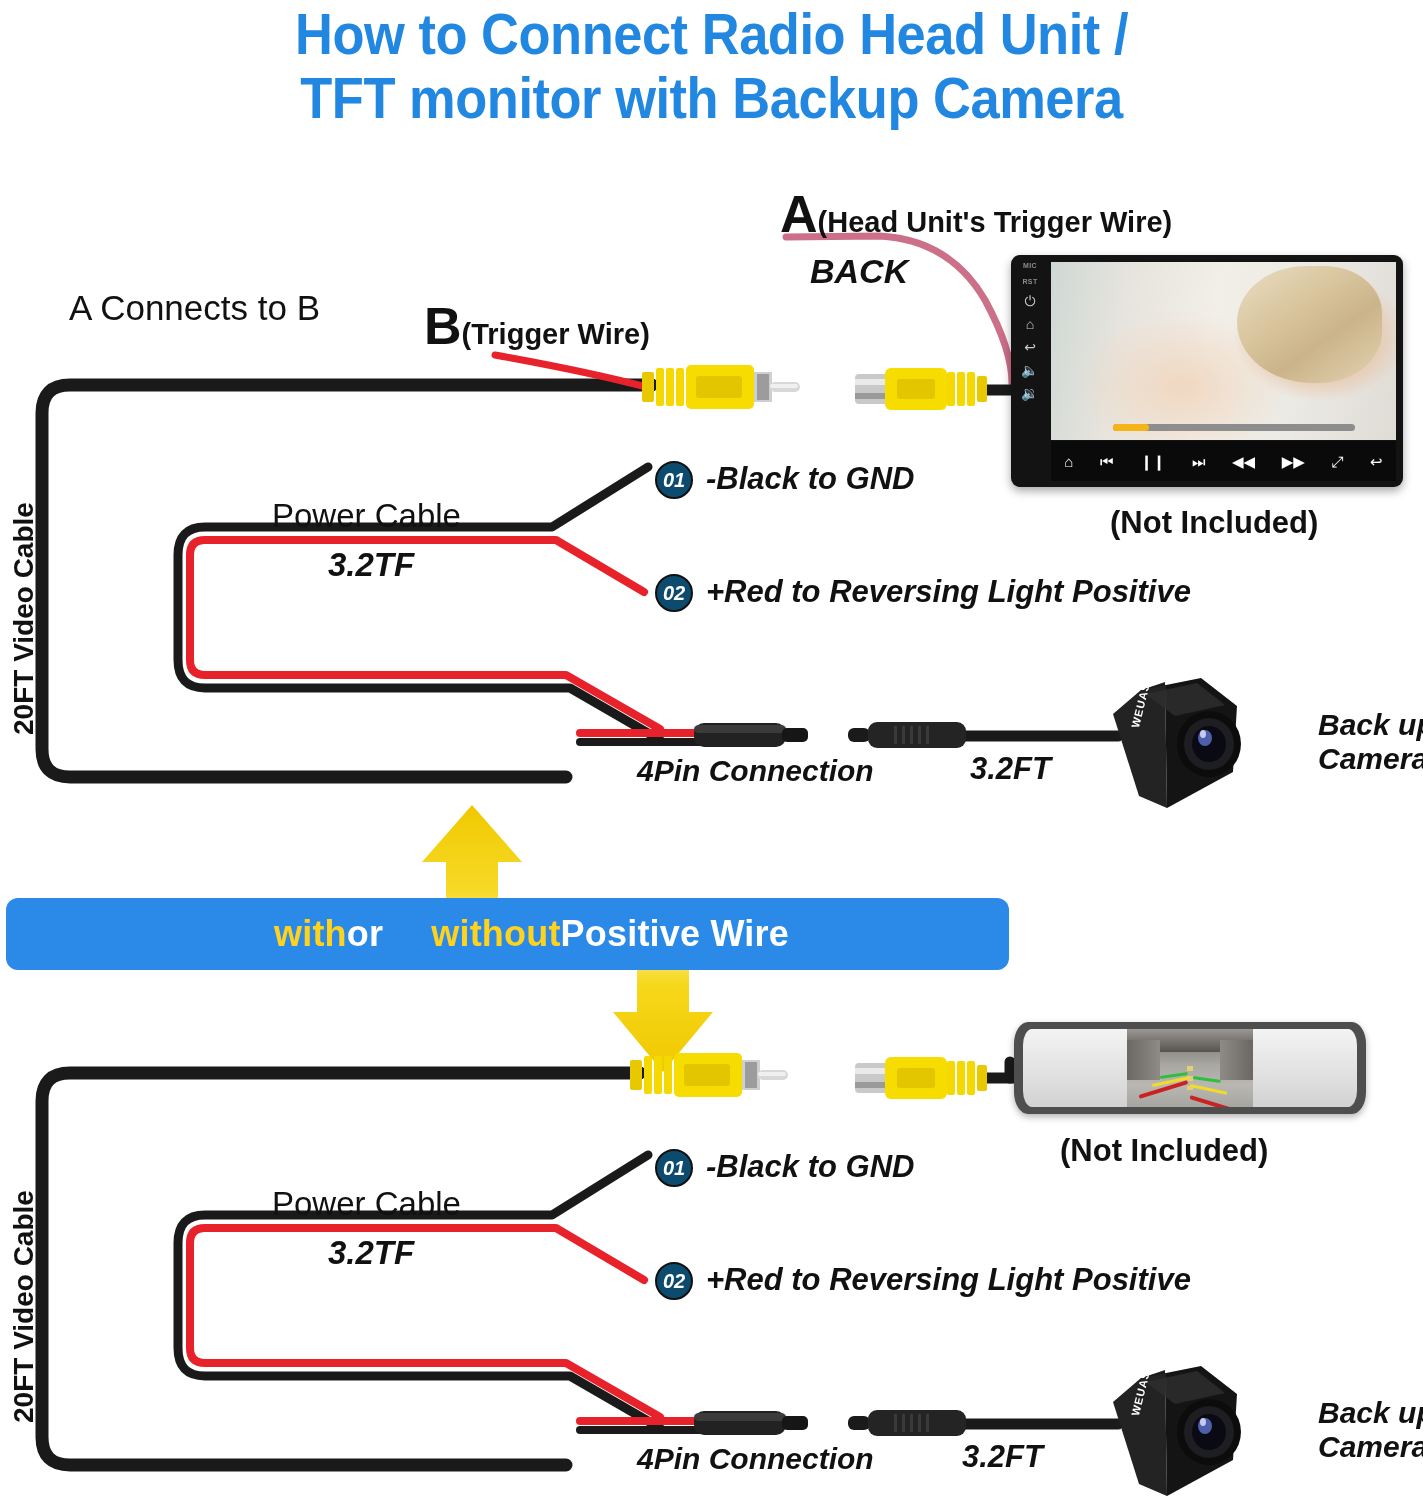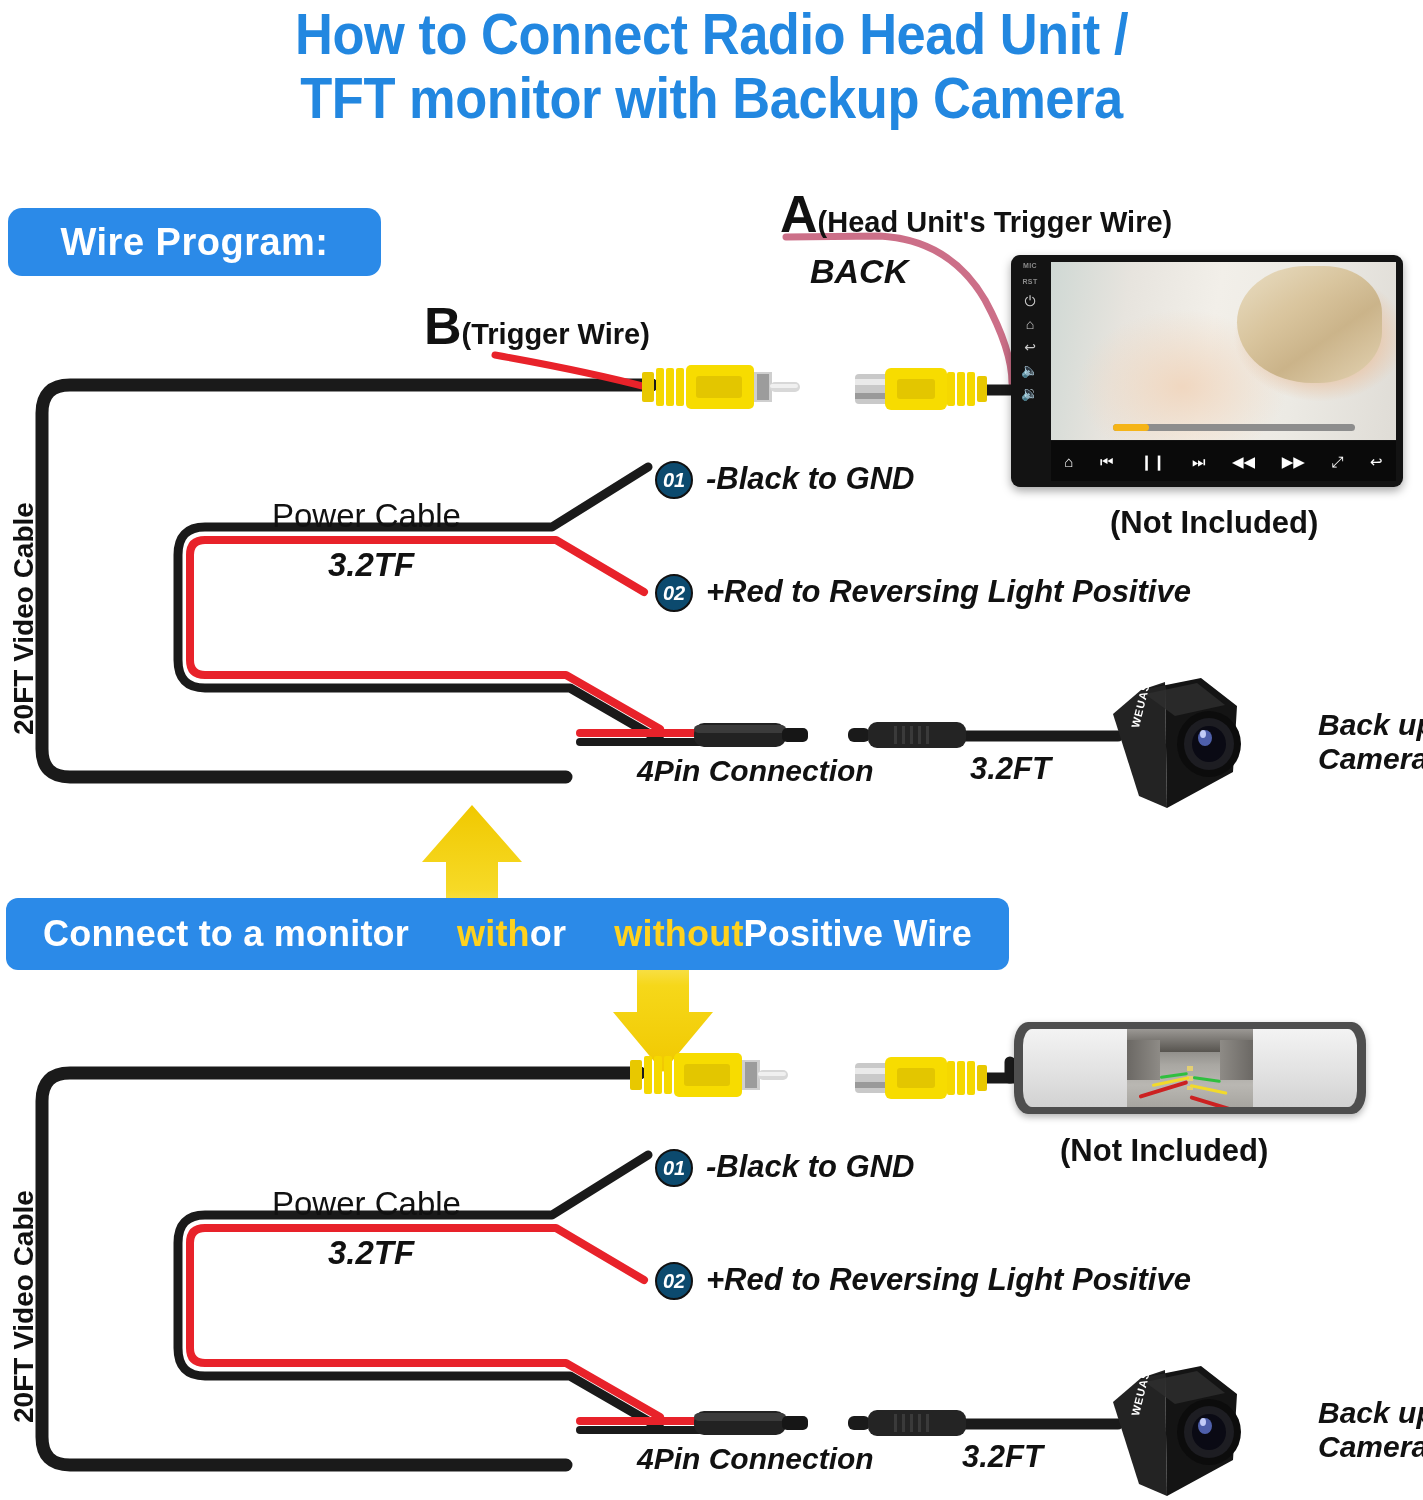--- a/index.html
+++ b/index.html
@@ -169,23 +169,21 @@
   }
 </style>
 </head>
 <body>
 
 <div id="root">
 
   <div class="title">How to Connect Radio Head Unit /
 TFT monitor with Backup Camera</div>
 
-  <div class="wire-pill">
-    <span>Wire Program:</span>
-  </div>
+  <div class="wire-sub">A Connects to B</div>
 
   <svg class="wires" viewBox="0 0 1423 1500">
     <defs>
       <linearGradient id="gUp" x1="0" y1="1" x2="0" y2="0">
         <stop offset="0%" stop-color="#f5d300" stop-opacity="0.12"></stop>
         <stop offset="45%" stop-color="#f5d300" stop-opacity="0.85"></stop>
         <stop offset="100%" stop-color="#f0c800" stop-opacity="1"></stop>
       </linearGradient>
       <linearGradient id="gDown" x1="0" y1="0" x2="0" y2="1">
         <stop offset="0%" stop-color="#f5d300" stop-opacity="0.18"></stop>
@@ -338,21 +336,20 @@
       <ellipse cx="104" cy="72" rx="17" ry="18" fill="#0a0a14"></ellipse>
       <ellipse cx="100" cy="66" rx="7" ry="8" fill="#5a6fc4" opacity=".85"></ellipse>
       <ellipse cx="98" cy="62" rx="3" ry="4" fill="#cfd8ff" opacity=".9"></ellipse>
     </svg>
     <div class="cam-brand" style="left:24px; top:54px; transform:rotate(-76deg); transform-origin:left top;">WEUASTE</div>
   </div>
   <div class="lbl b" style="left:1318px; top:708px; font-size:30px;">Back up</div>
   <div class="lbl b" style="left:1318px; top:742px; font-size:30px;">Camera</div>
 
   <div class="banner">
-    <span>Connect to a monitor </span>
       <span class="hi">with</span>
       <span> or </span>
       <span class="hi">without</span>
       <span> Positive Wire</span>
   </div>
 
   <div class="rca-male" style="left:628px; top:1048px;">
     <svg width="166" height="58" viewBox="0 0 166 58">
       <rect x="2" y="12" width="12" height="30" rx="2" fill="#e8c800"></rect>
       <rect x="16" y="8" width="8" height="38" rx="2" fill="#f5d800"></rect>

